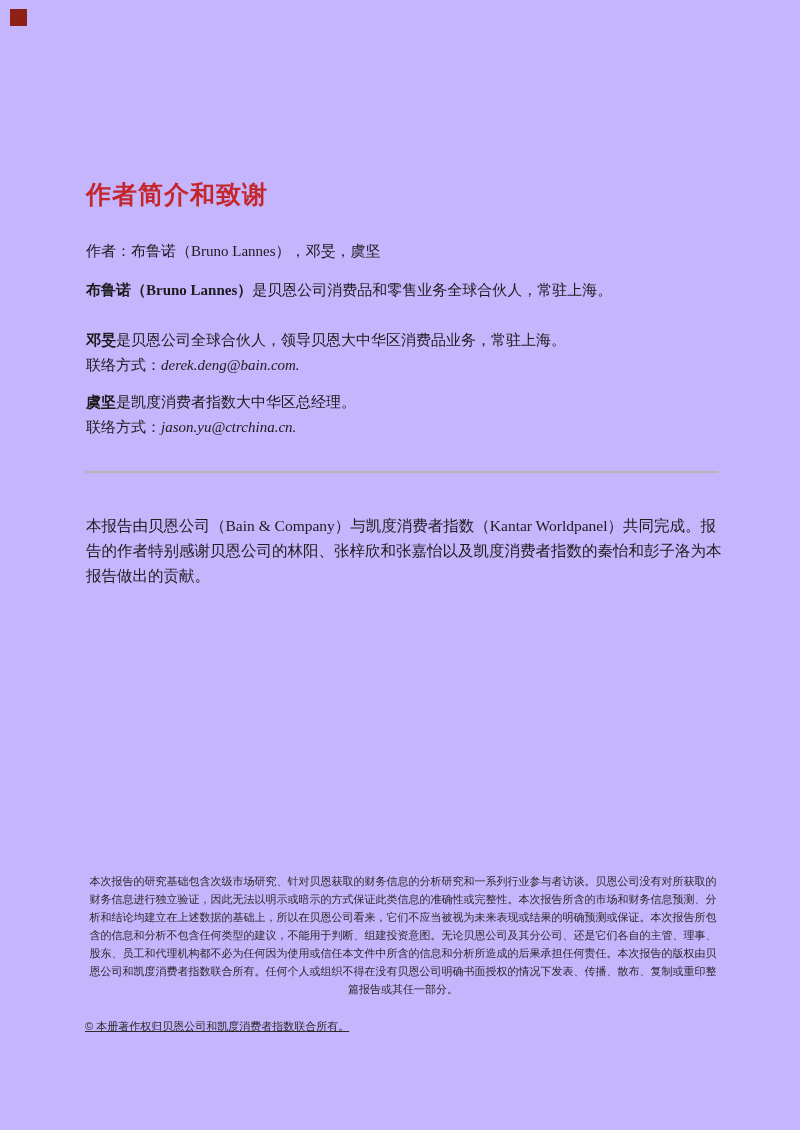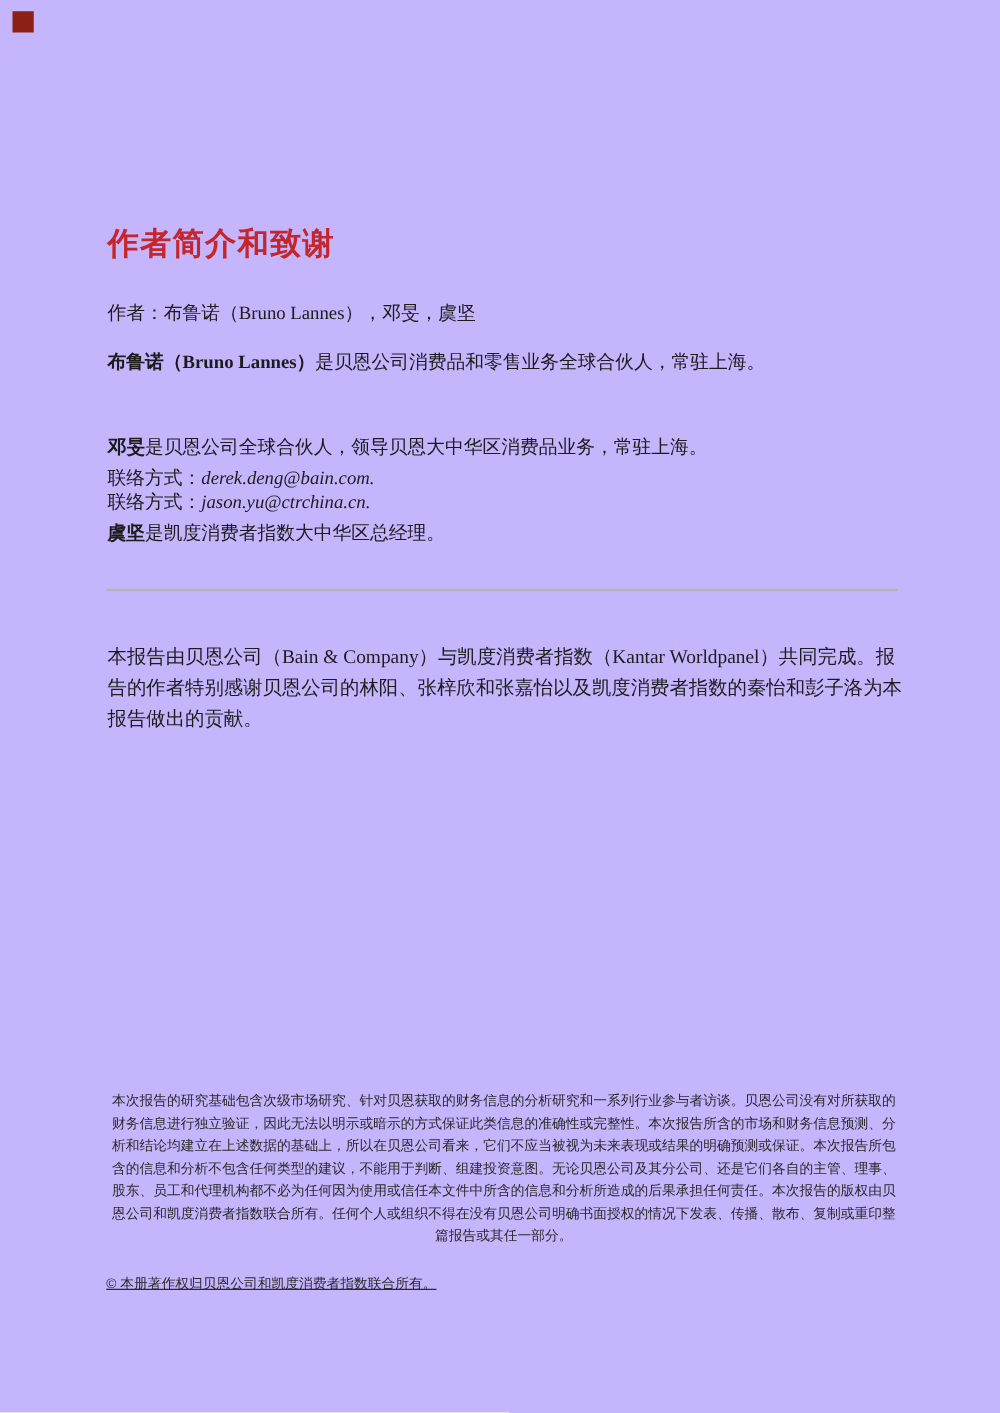--- a/index.html
+++ b/index.html
@@ -108,28 +108,28 @@
   <div class="logo"></div>
 
   <h1 class="title">作者简介和致谢</h1>
 
   <p class="authors">作者：布鲁诺（Bruno Lannes），邓旻，虞坚</p>
 
   <div class="bio" style="top:278px">
     <p><span class="b">布鲁诺（Bruno Lannes）</span><span>是贝恩公司消费品和零售业务全球合伙人，常驻上海。</span></p>
   </div>
 
-  <div class="bio" style="top:346px">
+  <div class="bio" style="top:328px">
     <p><span class="b">邓旻</span><span>是贝恩公司全球合伙人，领导贝恩大中华区消费品业务，常驻上海。</span></p>
     <p><span>联络方式：</span><span class="email">derek.deng@bain.com.</span></p>
   </div>
 
   <div class="bio" style="top:390px">
+    <p><span class="b">虞坚</span><span>是凯度消费者指数大中华区总经理。</span></p>
     <p><span>联络方式：</span><span class="email">jason.yu@ctrchina.cn.</span></p>
-    <p><span class="b">虞坚</span><span>是凯度消费者指数大中华区总经理。</span></p>
   </div>
 
   <hr class="divider">
 
   <p class="ack">本报告由贝恩公司（Bain &amp; Company）与凯度消费者指数（Kantar Worldpanel）共同完成。报告的作者特别感谢贝恩公司的林阳、张梓欣和张嘉怡以及凯度消费者指数的秦怡和彭子洛为本报告做出的贡献。</p>
 
   <p class="disclaimer">本次报告的研究基础包含次级市场研究、针对贝恩获取的财务信息的分析研究和一系列行业参与者访谈。贝恩公司没有对所获取的财务信息进行独立验证，因此无法以明示或暗示的方式保证此类信息的准确性或完整性。本次报告所含的市场和财务信息预测、分析和结论均建立在上述数据的基础上，所以在贝恩公司看来，它们不应当被视为未来表现或结果的明确预测或保证。本次报告所包含的信息和分析不包含任何类型的建议，不能用于判断、组建投资意图。无论贝恩公司及其分公司、还是它们各自的主管、理事、股东、员工和代理机构都不必为任何因为使用或信任本文件中所含的信息和分析所造成的后果承担任何责任。本次报告的版权由贝恩公司和凯度消费者指数联合所有。任何个人或组织不得在没有贝恩公司明确书面授权的情况下发表、传播、散布、复制或重印整篇报告或其任一部分。</p>
 
   <p class="copyright">© 本册著作权归贝恩公司和凯度消费者指数联合所有。</p>
 

